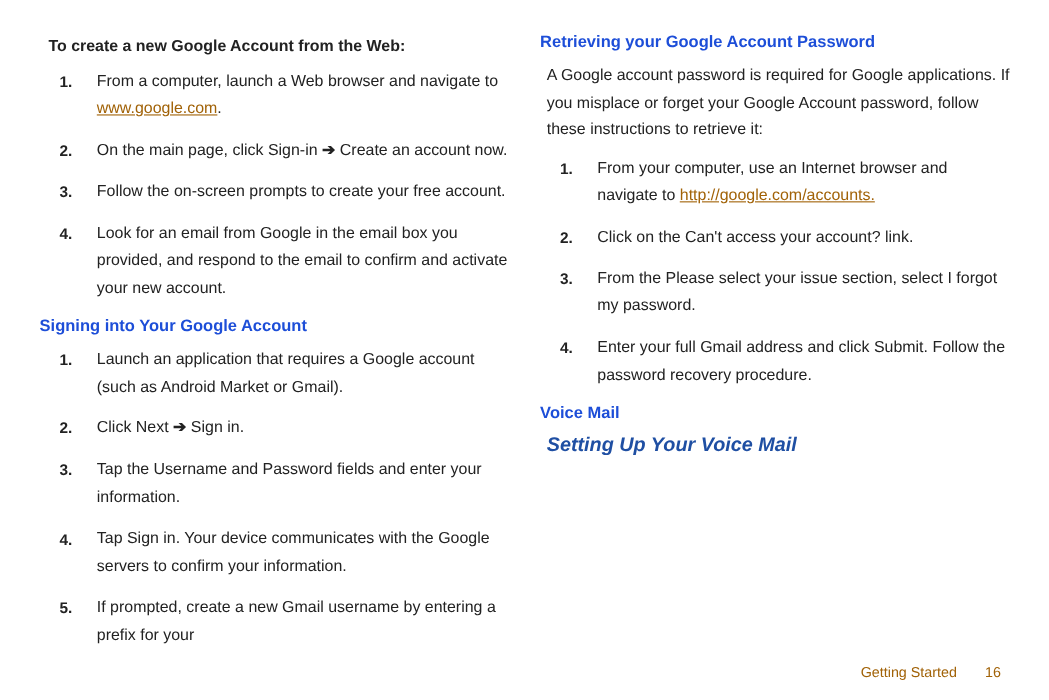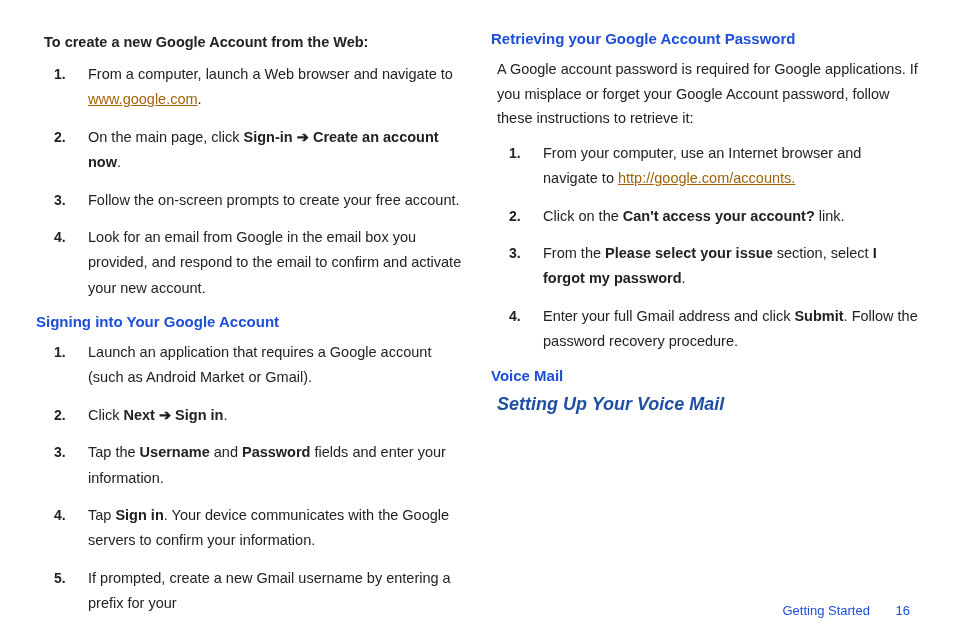--- a/index.html
+++ b/index.html
@@ -59,39 +59,39 @@
     font-family: Arial, sans-serif;
   }
   .h-blue-sub {
     color: #1f4fa3;
     font-weight: bold;
     font-style: italic;
     font-size: 18px;
     margin: 4px 0 8px 6px;
   }
   .link { color: #a16207; text-decoration: underline; }
-  .b { font-weight: bold; }
+  .b { font-weight: normal; }
   .arrow { font-weight: bold; }
   .body-p {
     margin: 0 0 10px 6px;
     line-height: 1.7;
   }
   .important-box {
     border-top: 2px solid #222;
     border-bottom: 1px solid #222;
     padding: 7px 4px;
     margin-top: 18px;
     font-size: 13.5px;
   }
   .footer {
     position: absolute;
     right: 44px;
     bottom: 18px;
     font-size: 13px;
-    color: #1d4ed8;
+    color: #a16207;
   }
   .footer .pnum { margin-left: 22px; }
 </style>
 </head>
 <body>
 
 <div class="page">
 
   <div class="col">
 

